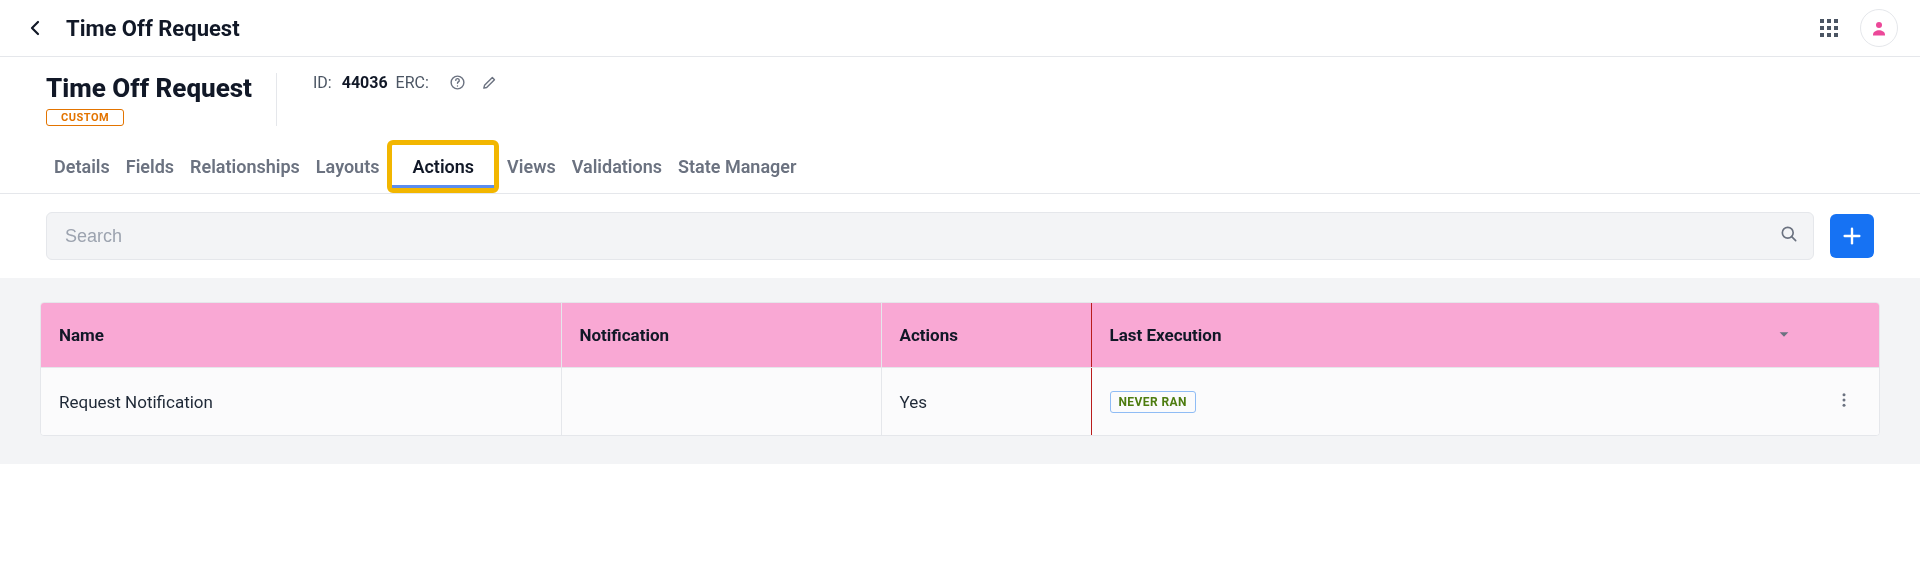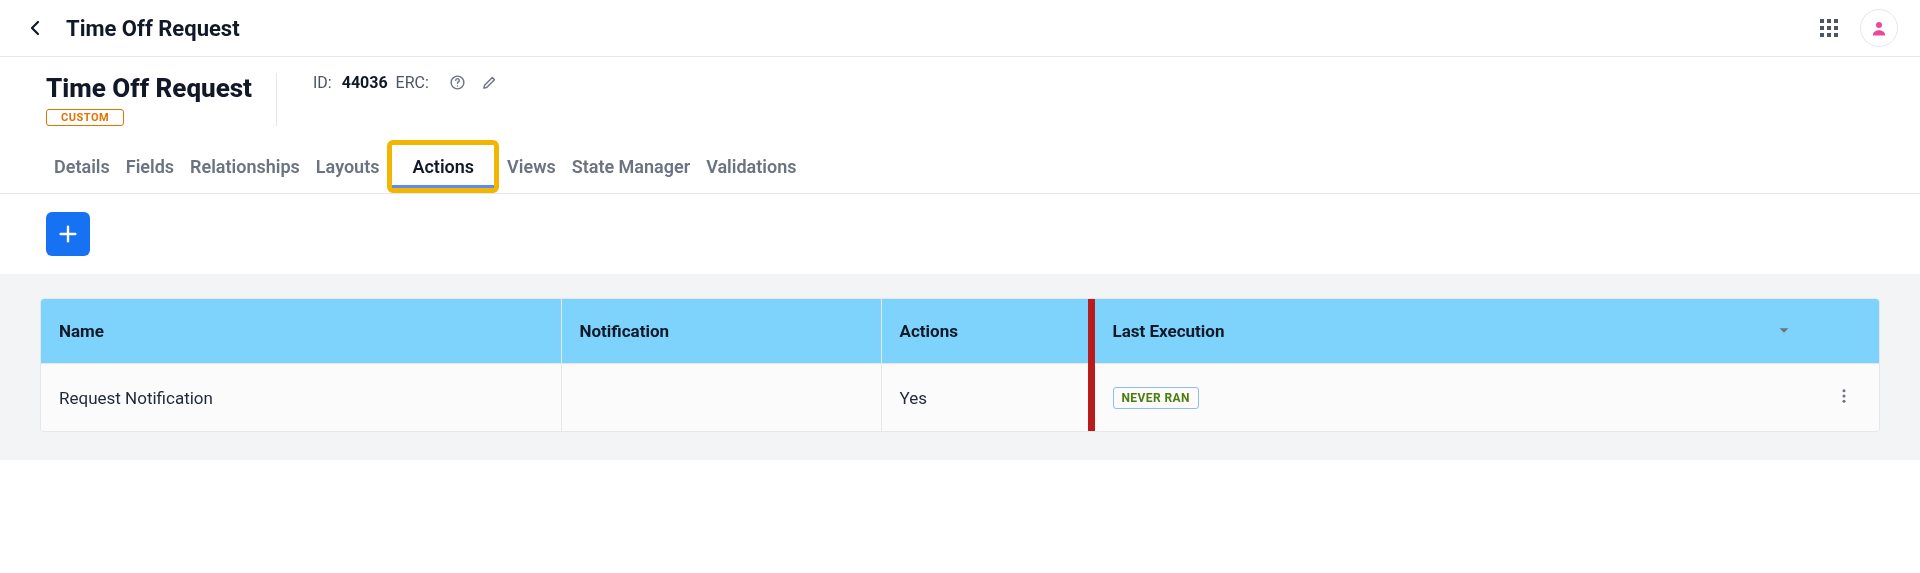--- a/index.html
+++ b/index.html
@@ -192,29 +192,29 @@
   }
   th, td {
     text-align: left;
     padding: 22px 18px;
     font-size: 17px;
   }
   th {
     font-weight: 700;
     color: #111827;
     border-bottom: 1px solid #e5e7eb;
-    background: #7dd3fc;
+    background: #f9a8d4;
   }
   tbody tr td {
     background: #fbfbfc;
   }
   .col-name { width: 520px; }
   .col-desc { width: 320px; border-left: 1px solid #e5e7eb; }
   .col-active { width: 210px; border-left: 1px solid #e5e7eb; }
-  .col-lastexec { border-left: 7px solid #b91c1c; margin-left: 24px; }
+  .col-lastexec { border-left: 1px solid #b91c1c; margin-left: 24px; }
   .col-menu { width: 70px; text-align: center; }
 
   .th-lastexec-wrap { display: flex; align-items: center; justify-content: space-between; }
   .caret-down { color: #6b7280; cursor: pointer; }
 
   .status-badge {
     display: inline-block;
     font-size: 12px;
     font-weight: 700;
     color: #4d7c0f;
@@ -296,25 +296,34 @@
   </div>
 </div>
 
 <div class="tabs">
   <div class="tab">Details</div>
   <div class="tab">Fields</div>
   <div class="tab">Relationships</div>
   <div class="tab">Layouts</div>
   <div class="tab active highlighted">Actions</div>
   <div class="tab">Views</div>
+  <div class="tab">Validations</div>
   <div class="tab">State Manager</div>
-  <div class="tab">Validations</div>
 </div>
 
 <div class="search-row">
+  <div class="search-box">
+    <input class="search-input" type="text" placeholder="Search" style="">
+    <span class="search-icon">
+      <svg width="20" height="20" viewBox="0 0 24 24" fill="none" stroke="#6b7280" stroke-width="2">
+          <circle cx="10.5" cy="10.5" r="6.5"></circle>
+          <line x1="20" y1="20" x2="15.2" y2="15.2" stroke-linecap="round"></line>
+        </svg>
+    </span>
+  </div>
   <div class="add-btn">
     <svg width="22" height="22" viewBox="0 0 24 24" fill="none" stroke="#ffffff" stroke-width="2.6" stroke-linecap="round">
         <line x1="12" y1="4" x2="12" y2="20"></line>
         <line x1="4" y1="12" x2="20" y2="12"></line>
       </svg>
   </div>
 </div>
 
 <div class="content">
   <div class="table-wrap">

